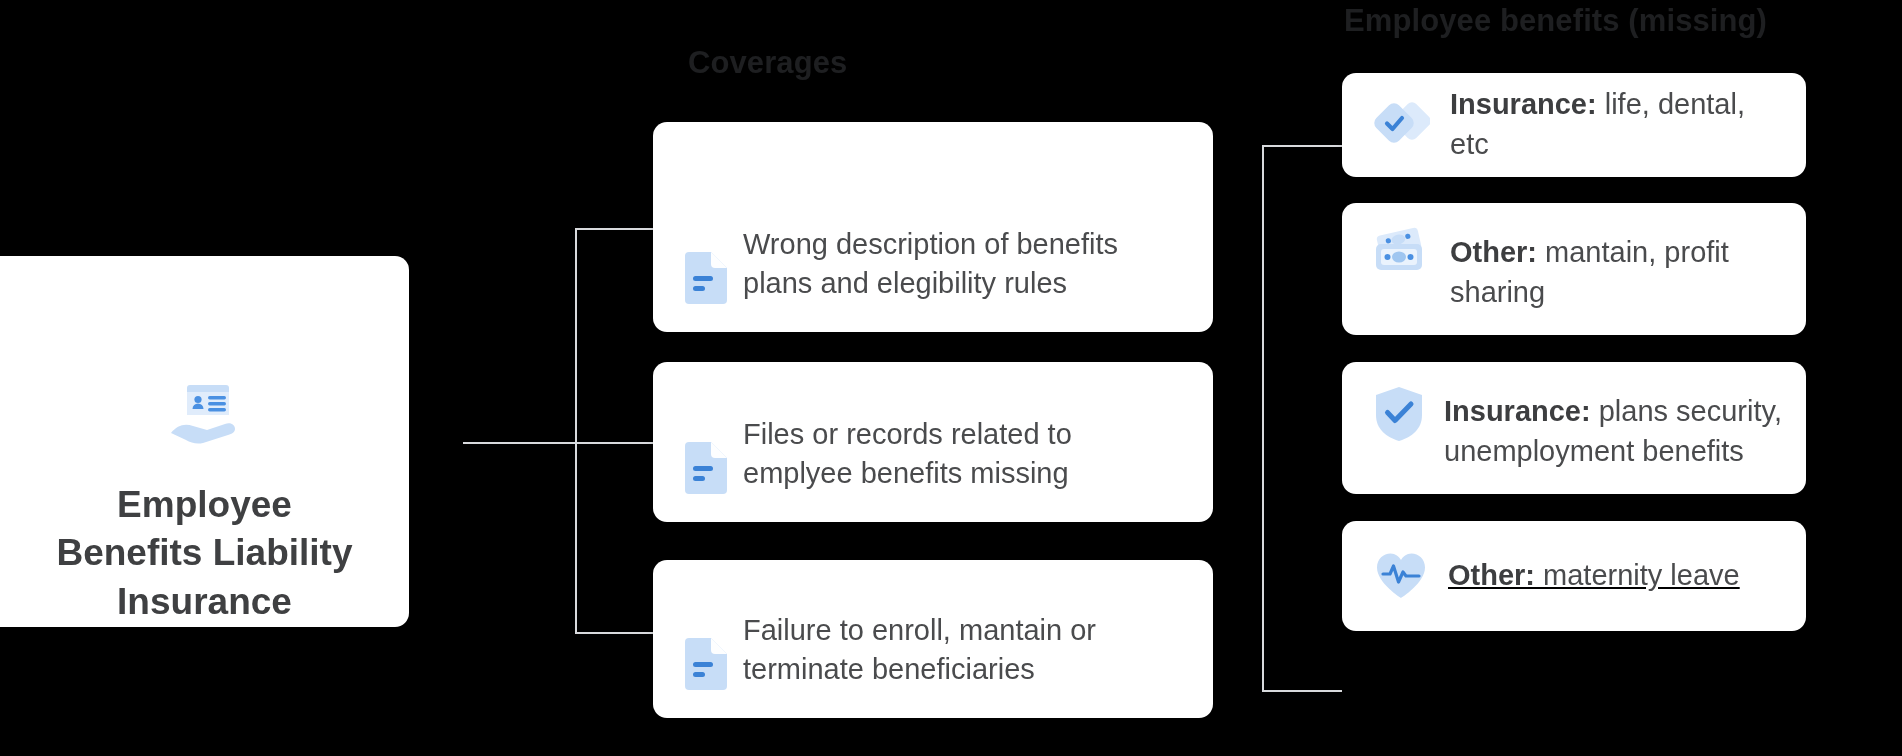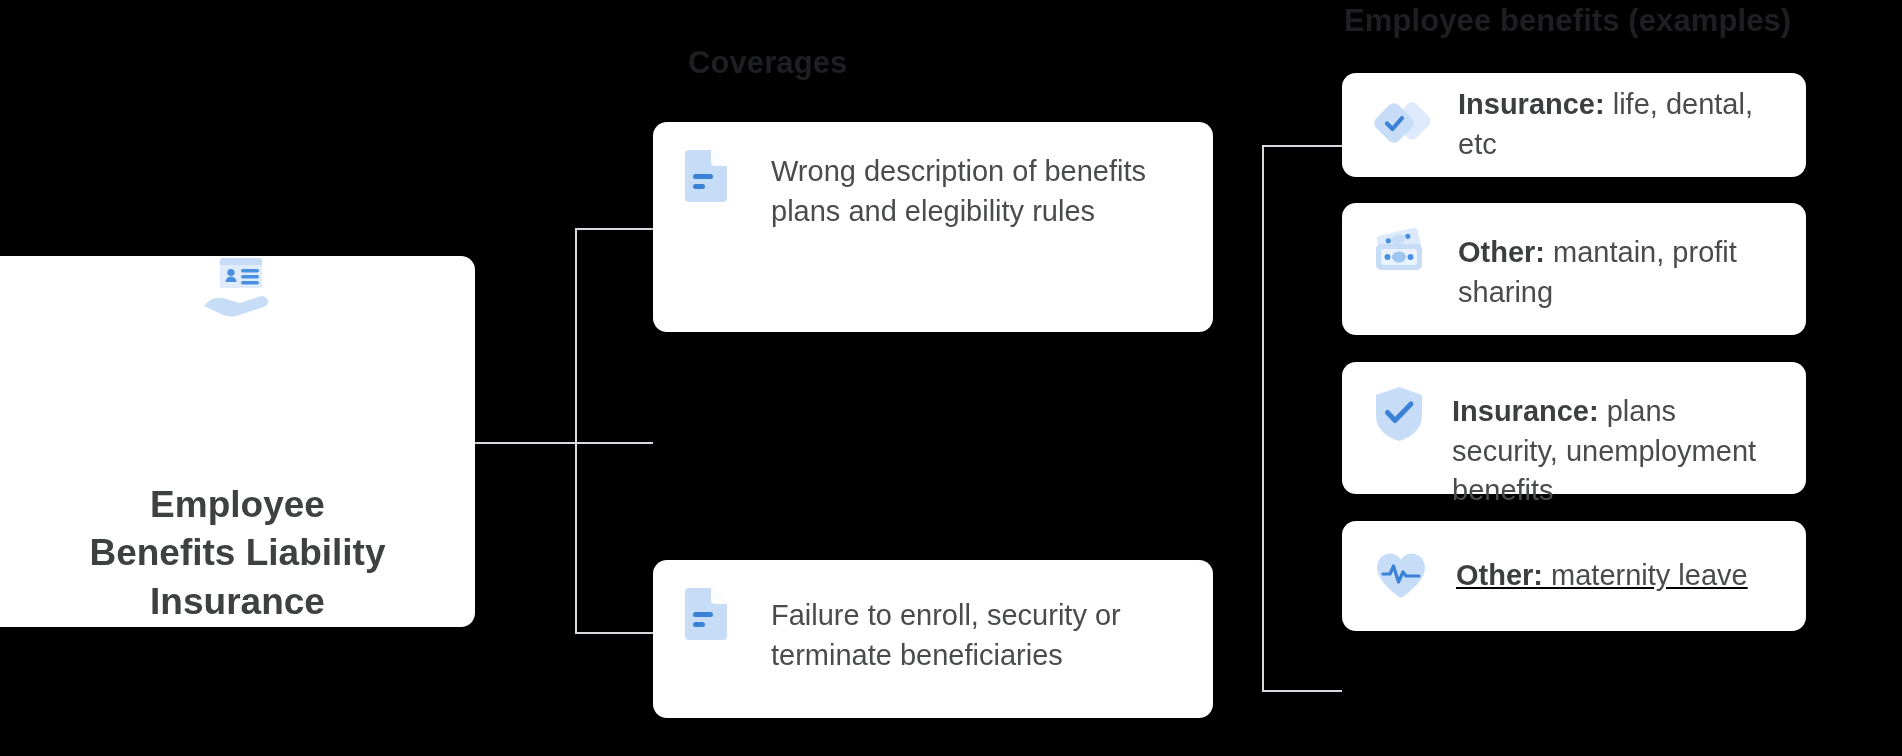--- a/index.html
+++ b/index.html
@@ -59,47 +59,47 @@
     background: #ffffff;
     border-radius: 14px;
     box-shadow: 0 2px 7px rgba(0,0,0,0.13), 0 0 0 1px rgba(0,0,0,0.04);
     box-sizing: border-box;
   }
 
   
   #card-main {
     left: 0px;
     top: 256px;
-    width: 475px;
+    width: 409px;
     height: 371px;
     display: flex;
     flex-direction: column;
     align-items: center;
-    justify-content: space-between;
+    justify-content: flex-end;
     border-radius: 0 14px 14px 0;
   }
   #card-main .main-icon { margin-bottom: 36px; }
   #card-main .main-title {
     font-size: 37px;
     line-height: 1.32;
     font-weight: 600;
     color: #3f4042;
     text-align: center;
     padding: 0 28px;
     white-space: pre-line;
   }
 
   
   .card-cov {
     left: 653px;
     width: 560px;
     display: flex;
-    align-items: flex-start;
+    align-items: flex-end;
     padding: 28px 30px 28px 32px;
-    gap: 44px;
+    gap: 16px;
   }
   #card-cov-0 { top: 122px;  height: 210px; }
   #card-cov-1 { top: 362px;  height: 160px; }
   #card-cov-2 { top: 560px;  height: 158px; }
 
   .card-cov .cov-text {
     font-size: 29px;
     line-height: 1.37;
     color: #4a4b4d;
     padding-top: 2px;
@@ -107,21 +107,21 @@
   #card-cov-1 .cov-text,
   #card-cov-2 .cov-text { padding-top: 8px; }
 
   
   .card-ben {
     left: 1342px;
     width: 464px;
     display: flex;
     align-items: flex-start;
     padding: 24px 24px 24px 32px;
-    gap: 28px;
+    gap: 20px;
   }
   #card-ben-0 { top: 73px;  height: 104px; align-items: center; }
   #card-ben-1 { top: 203px; height: 132px; }
   #card-ben-2 { top: 362px; height: 132px; }
   #card-ben-3 { top: 521px; height: 110px; align-items: center; text-decoration: underline; }
 
   .card-ben .ben-text {
     font-size: 29px;
     line-height: 1.37;
     color: #4a4b4d;
@@ -135,21 +135,21 @@
     display: block;
     line-height: 0;
   }
 </style>
 </head>
 <body>
 
 <div class="stage">
 
   <div class="col-heading" id="heading-coverages">Coverages</div>
-  <div class="col-heading" id="heading-benefits">Employee benefits (examples)</div>
+  <div class="col-heading" id="heading-benefits">Employee benefits (missing)</div>
 
   <div class="conn conn-h" id="conn-main-stub"></div>
   <div class="conn conn-v" id="conn-cov-trunk"></div>
   <div class="conn conn-h" id="conn-cov-b1"></div>
   <div class="conn conn-h" id="conn-cov-b2"></div>
   <div class="conn conn-h" id="conn-cov-b3"></div>
 
   <div class="conn conn-v" id="conn-ben-trunk"></div>
   <div class="conn conn-h" id="conn-ben-top"></div>
   <div class="conn conn-h" id="conn-ben-bottom"></div>
@@ -178,31 +178,42 @@
       <svg width="42" height="52" viewBox="0 0 42 52" aria-hidden="true">
         <path d="M0 4a4 4 0 0 1 4-4h22l16 16v32a4 4 0 0 1-4 4H4a4 4 0 0 1-4-4z" fill="#c7ddf7"></path>
         <path d="M26 0l16 16H30a4 4 0 0 1-4-4z" fill="#ffffff" opacity="0.96"></path>
         <rect x="8" y="24" width="20" height="5" rx="2.5" fill="#3b82d6"></rect>
         <rect x="8" y="34" width="12" height="5" rx="2.5" fill="#3b82d6"></rect>
       </svg>
     </span>
     <div class="cov-text">Wrong description of benefits plans and elegibility rules</div>
   </div>
 
-
-  <div class="card card-cov" id="card-cov-2">
+  <div class="card card-cov" id="card-cov-1">
     <span class="icon-wrap">
       <svg width="42" height="52" viewBox="0 0 42 52" aria-hidden="true">
         <path d="M0 4a4 4 0 0 1 4-4h22l16 16v32a4 4 0 0 1-4 4H4a4 4 0 0 1-4-4z" fill="#c7ddf7"></path>
         <path d="M26 0l16 16H30a4 4 0 0 1-4-4z" fill="#ffffff" opacity="0.96"></path>
         <rect x="8" y="24" width="20" height="5" rx="2.5" fill="#3b82d6"></rect>
         <rect x="8" y="34" width="12" height="5" rx="2.5" fill="#3b82d6"></rect>
       </svg>
     </span>
-    <div class="cov-text">Failure to enroll, security or terminate beneficiaries</div>
+    <div class="cov-text">Files or records related to emplyee benefits missing</div>
+  </div>
+
+  <div class="card card-cov" id="card-cov-2">
+    <span class="icon-wrap">
+      <svg width="42" height="52" viewBox="0 0 42 52" aria-hidden="true">
+        <path d="M0 4a4 4 0 0 1 4-4h22l16 16v32a4 4 0 0 1-4 4H4a4 4 0 0 1-4-4z" fill="#c7ddf7"></path>
+        <path d="M26 0l16 16H30a4 4 0 0 1-4-4z" fill="#ffffff" opacity="0.96"></path>
+        <rect x="8" y="24" width="20" height="5" rx="2.5" fill="#3b82d6"></rect>
+        <rect x="8" y="34" width="12" height="5" rx="2.5" fill="#3b82d6"></rect>
+      </svg>
+    </span>
+    <div class="cov-text">Failure to enroll, mantain or terminate beneficiaries</div>
   </div>
 
   <div class="card card-ben" id="card-ben-0">
     <span class="icon-wrap">
       <svg width="56" height="56" viewBox="0 0 56 56" aria-hidden="true">
         <rect x="23" y="9" width="30" height="30" rx="6" transform="rotate(45 38 24)" fill="#dceafb"></rect>
         <rect x="4" y="10" width="32" height="32" rx="7" transform="rotate(45 20 26)" fill="#c7ddf7"></rect>
         <path d="M13 26.5l5.5 5.5L28 21" fill="none" stroke="#3b82d6" stroke-width="4.2" stroke-linecap="round" stroke-linejoin="round"></path>
       </svg>
     </span>

